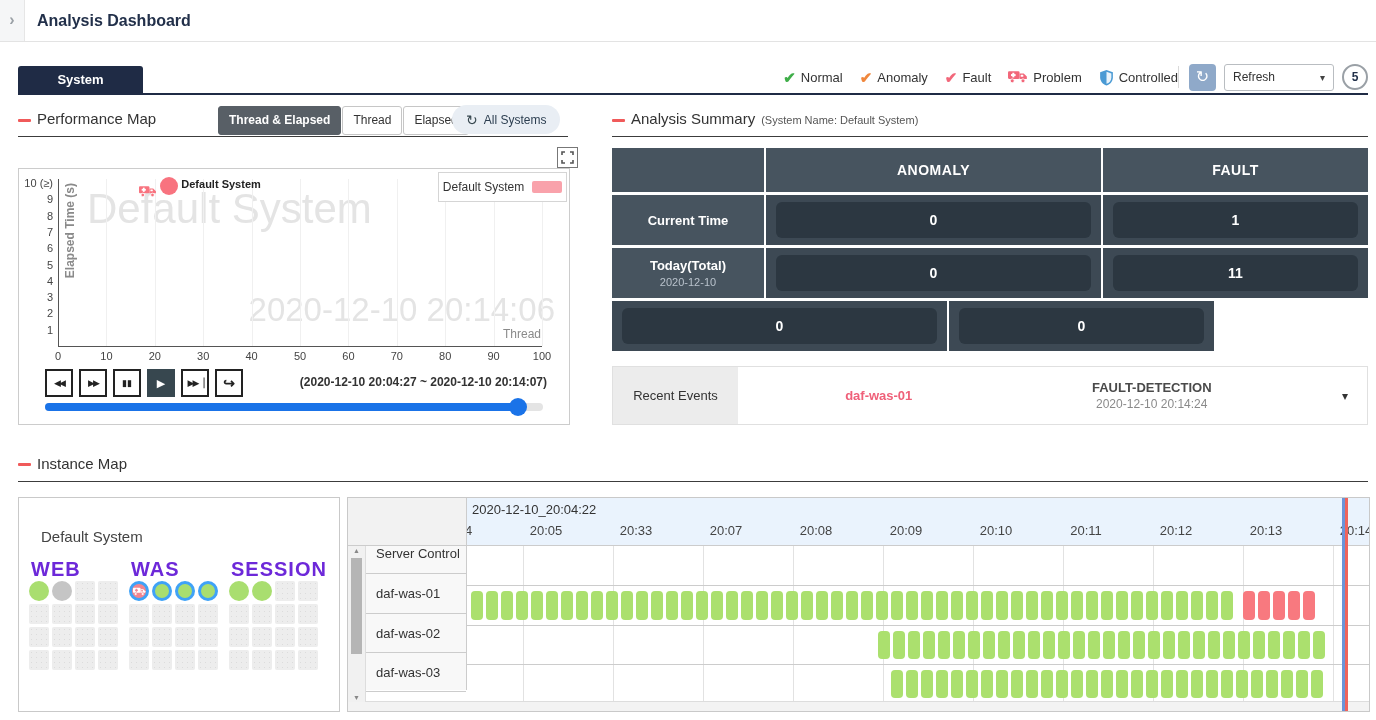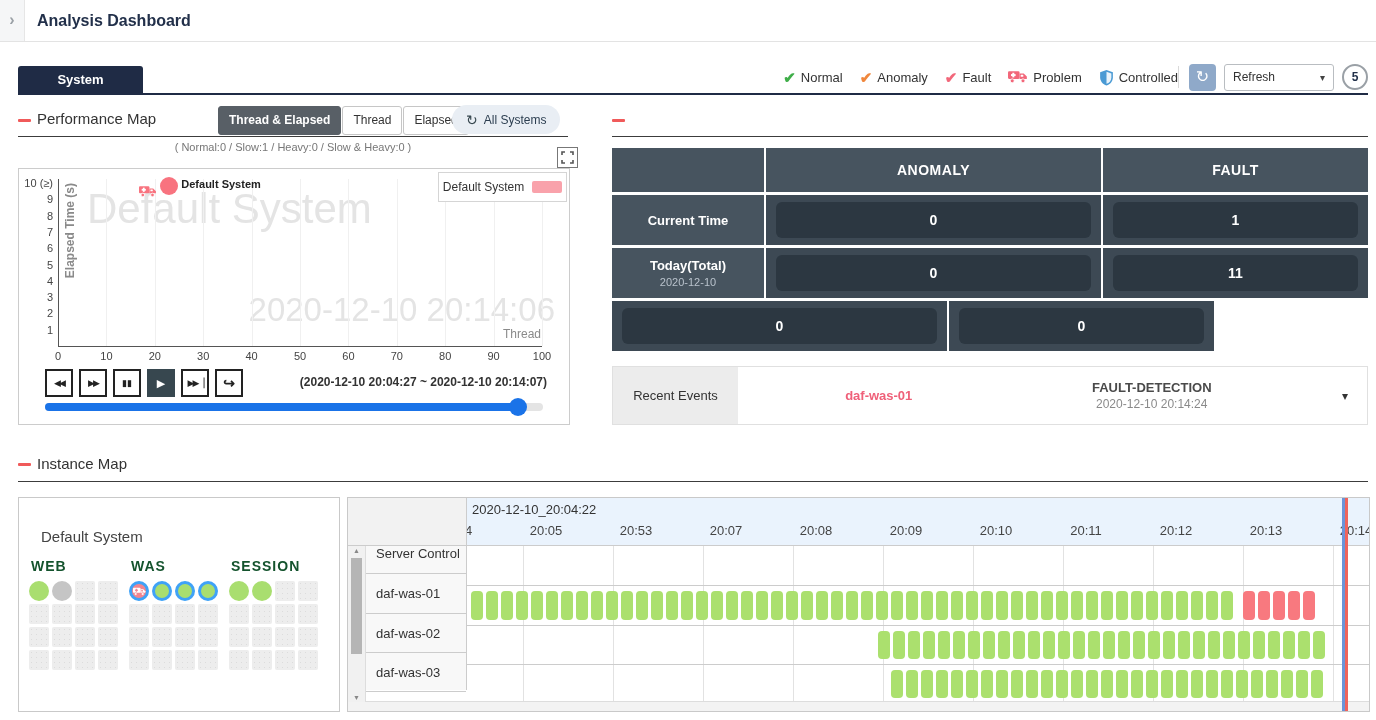--- a/index.html
+++ b/index.html
@@ -96,21 +96,21 @@
        display:flex;align-items:stretch;background:#fff;gap:39px;}
   .re-label{width:125px;background:#ececec;display:flex;align-items:center;justify-content:center;font-size:13px;color:#333;}
   .re-instance{flex:1;display:flex;align-items:center;justify-content:center;color:#ef6079;font-size:13px;font-weight:bold;}
   .re-event{flex:1.3;display:flex;flex-direction:column;align-items:center;justify-content:center;}
   .re-type{font-size:13px;font-weight:bold;color:#4a4a4a;}
   .re-time{font-size:12px;color:#8a8a8a;margin-top:2px;}
   .re-caret{width:44px;display:flex;align-items:center;justify-content:center;font-size:12px;color:#333;cursor:pointer;}
   
   .system-card{position:absolute;left:18px;top:497px;width:320px;height:213px;border:1px solid #c9c9c9;background:#fff;}
   .sc-name{position:absolute;left:22px;top:30px;font-size:15px;color:#444;}
-  .sc-group-name{position:absolute;top:60px;font-size:14px;font-weight:bold;letter-spacing:1px;color:#14532d;}
+  .sc-group-name{position:absolute;top:60px;font-size:20px;font-weight:bold;letter-spacing:1px;color:#6d28d9;}
   .sc-grid{position:absolute;top:83px;display:grid;grid-template-columns:repeat(4,20px);grid-auto-rows:20px;gap:3px;}
   .cell{width:20px;height:20px;border-radius:2px;background:#ededed;box-sizing:border-box;
        background-image:radial-gradient(#dcdcdc .8px,transparent .8px);background-size:5px 5px;}
   .cell.c-normal{background:#a9de6f;border-radius:50%;}
   .cell.c-stopped{background:#c5c5c5;border-radius:50%;}
   .cell.c-normal-sel{background:#a9de6f;border-radius:50%;border:3px solid #3fa2f7;}
   .cell.c-problem-sel{background:#f2858f;border-radius:50%;border:3px solid #3fa2f7;
        display:flex;align-items:center;justify-content:center;}
   
   .timeline-panel{position:absolute;left:347px;top:497px;width:1021px;height:213px;border:1px solid #c9c9c9;
@@ -201,21 +201,20 @@
   <div class="mode-buttons" id="mode-buttons">
       <div class="mode-btn active">Thread &amp; Elapsed</div>
       <div class="mode-btn">Thread</div>
       <div class="mode-btn">Elapsed</div>
     </div>
   <div class="all-systems-btn">
     <span class="rot">↻</span>
     <span>All Systems</span>
   </div>
   <div class="section-underline" style="left:18px;top:136px;width:550px;"></div>
-  <div class="stats-line">( Normal:0 / Slow:1 / Heavy:0 / Slow &amp; Heavy:0 )</div>
 
   <div class="chart-panel" id="chart-panel">
     <div class="expand-btn">
       <svg width="13" height="13" viewBox="0 0 13 13">
         <path d="M1 4 V1 H4 M9 1 H12 V4 M12 9 V12 H9 M4 12 H1 V9" fill="none" stroke="#555" stroke-width="1.6"></path>
       </svg>
     </div>
     <div class="watermark-title">Default System</div>
     <div class="watermark-time">2020-12-10 20:14:06</div>
     <div id="scatter-layer">
@@ -291,20 +290,23 @@
         </div>
       </div>
     <div class="range-label">(2020-12-10 20:04:27 ~ 2020-12-10 20:14:07)</div>
     <div class="slider">
       <div class="slider-fill" id="slider-fill" style="width: 95%;"></div>
       <div class="slider-handle" id="slider-handle" style="left: calc(95% - 9px);"></div>
     </div>
   </div>
 
   <div class="section-dash" style="left:612px;top:119px;"></div>
+  <h2 class="section-title" style="left:631px;top:110px;">
+    <span>Analysis Summary</span><span class="section-subtitle">(System Name: Default System)</span>
+  </h2>
   <div class="section-underline" style="left:612px;top:136px;width:756px;"></div>
   <div class="summary-table" id="summary-table">
       <div class="st-row st-header">
       <div class="st-corner"></div>
       <div class="st-colhead w-anomaly">ANOMALY</div>
       <div class="st-colhead w-fault">FAULT</div>
     </div>
       <div class="st-row st-body">
       <div class="st-label">
         <div class="lbl">Current Time</div>
@@ -424,21 +426,21 @@
         <div class="cell"></div>
       </div>
     </div>
 
   <div class="timeline-panel" id="timeline-panel">
     <div class="tl-corner"></div>
     <div class="tl-header" id="tl-header">
       <div class="tl-title">2020-12-10_20:04:22</div>
     <div class="tl-tick" style="left: -11px;">20:04</div>
         <div class="tl-tick" style="left: 79px;">20:05</div>
-        <div class="tl-tick" style="left: 169px;">20:53</div>
+        <div class="tl-tick" style="left: 169px;">20:33</div>
         <div class="tl-tick" style="left: 259px;">20:07</div>
         <div class="tl-tick" style="left: 349px;">20:08</div>
         <div class="tl-tick" style="left: 439px;">20:09</div>
         <div class="tl-tick" style="left: 529px;">20:10</div>
         <div class="tl-tick" style="left: 619px;">20:11</div>
         <div class="tl-tick" style="left: 709px;">20:12</div>
         <div class="tl-tick" style="left: 799px;">20:13</div>
         <div class="tl-tick" style="left: 889px;">20:14</div>
       </div>
     <div class="tl-scrollbar">

